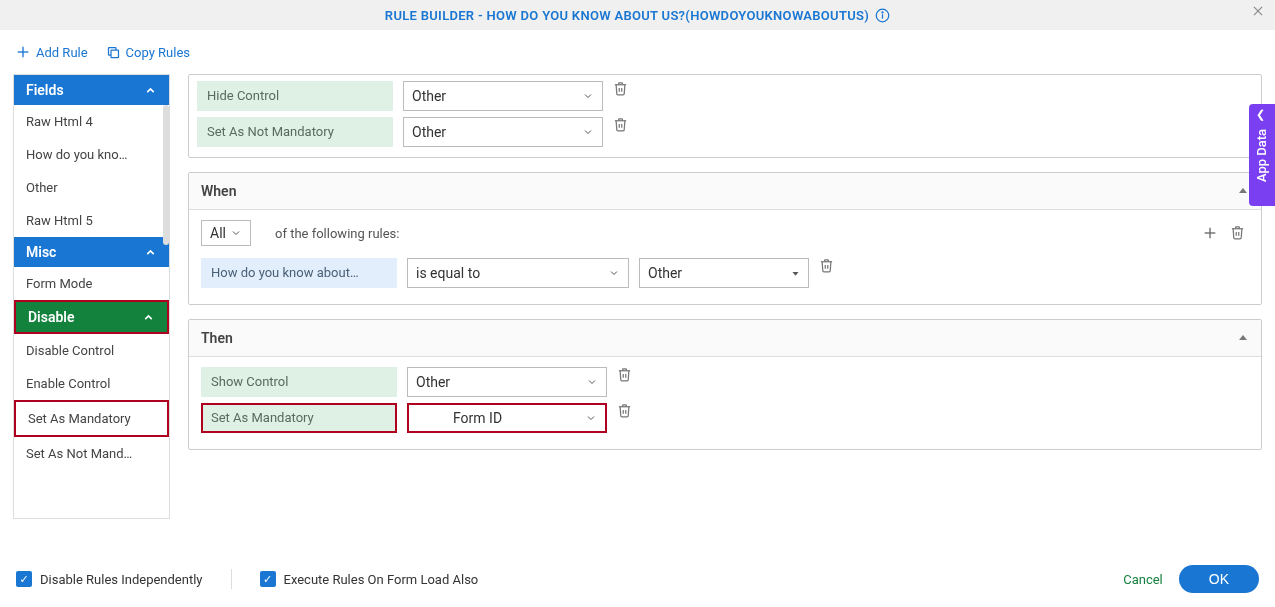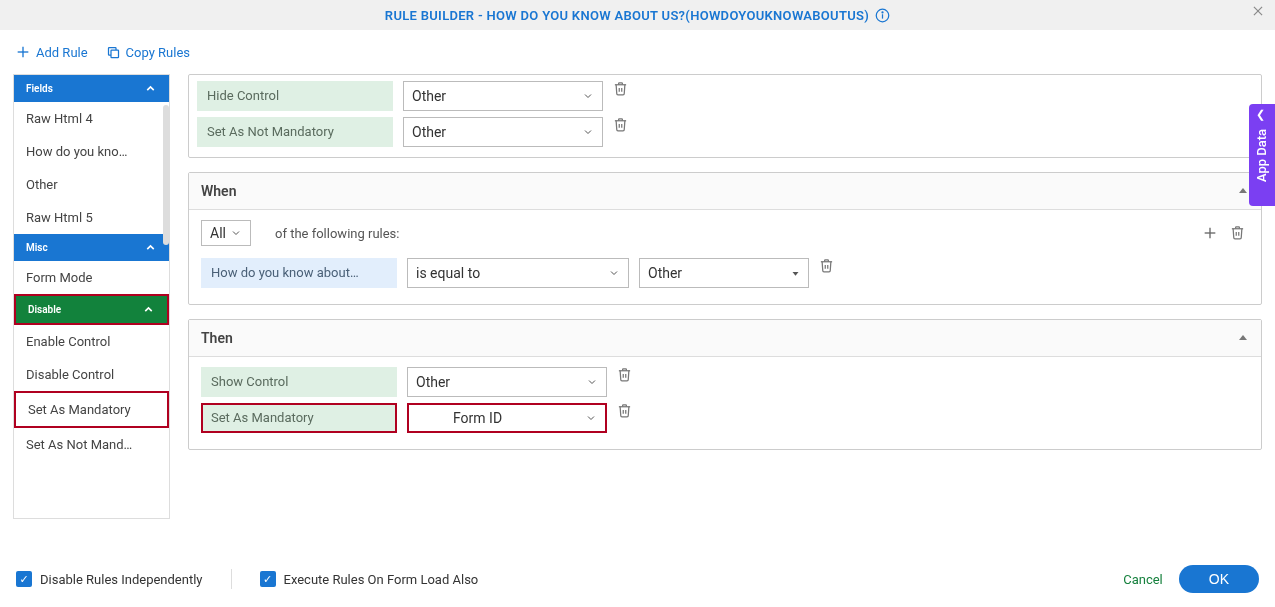--- a/index.html
+++ b/index.html
@@ -13,21 +13,21 @@
   .subheader { display: flex; align-items: center; justify-content: space-between; padding: 14px 15px; }
   .subheader-text { color: #666; font-size: 13px; }
   .subheader-actions { display: flex; gap: 18px; align-items: center; }
   .link-btn { color: #1976d2; display: flex; align-items: center; gap: 5px; cursor: pointer; font-size: 13px; }
   .link-btn .icon { color: #1976d2; }
 
   .body { display: flex; padding: 0 13px; gap: 18px; height: 445px; }
 
   .sidebar { width: 157px; flex-shrink: 0; border: 1px solid #ddd; overflow: hidden; position: relative; }
   .sidebar-inner { height: 100%; overflow-y: auto; }
-  .section-header { background: #1976d2; color: #fff; padding: 7px 12px; font-weight: 600; display: flex; align-items: center; justify-content: space-between; cursor: pointer; font-size: 10px; }
+  .section-header { background: #1976d2; color: #fff; padding: 7px 12px; font-weight: 600; display: flex; align-items: center; justify-content: space-between; cursor: pointer; font-size: 14px; }
   .section-header .chev { color: #fff; }
   .section-header.green { background: #12823c; }
   .section-header.boxed { border: 2px solid #b00020; }
   .side-item { padding: 9px 12px; color: #444; font-size: 13px; cursor: pointer; white-space: nowrap; overflow: hidden; text-overflow: ellipsis; }
   .side-item.boxed { border: 2px solid #b00020; }
   .sidebar-scroll { position: absolute; right: 0; top: 30px; width: 6px; height: 140px; background: #ddd; border-radius: 3px; }
 
   .main { flex: 1; position: relative; display: flex; flex-direction: column; gap: 14px; overflow: hidden; }
   .card { border: 1px solid #ccc; background: #fff; border-radius: 2px; }
   .card-rows { padding: 6px 8px 10px; }
@@ -138,22 +138,22 @@
       <div class="side-item">Form Mode</div>
 
       <div class="section-header green boxed">
         <span>Disable</span>
         <span class="chev">
           <svg width="13" height="13" viewBox="0 0 24 24" fill="none" stroke="#fff" stroke-width="3">
               <polyline points="6 15 12 9 18 15"></polyline>
             </svg>
         </span>
       </div>
+      <div class="side-item">Disable Control</div>
       <div class="side-item">Enable Control</div>
-      <div class="side-item">Disable Control</div>
       <div class="side-item boxed">Set As Mandatory</div>
       <div class="side-item">Set As Not Mand…</div>
     </div>
     <div class="sidebar-scroll"></div>
   </div>
 
   <div class="main">
 
     <div class="card">
       <div class="card-rows">

